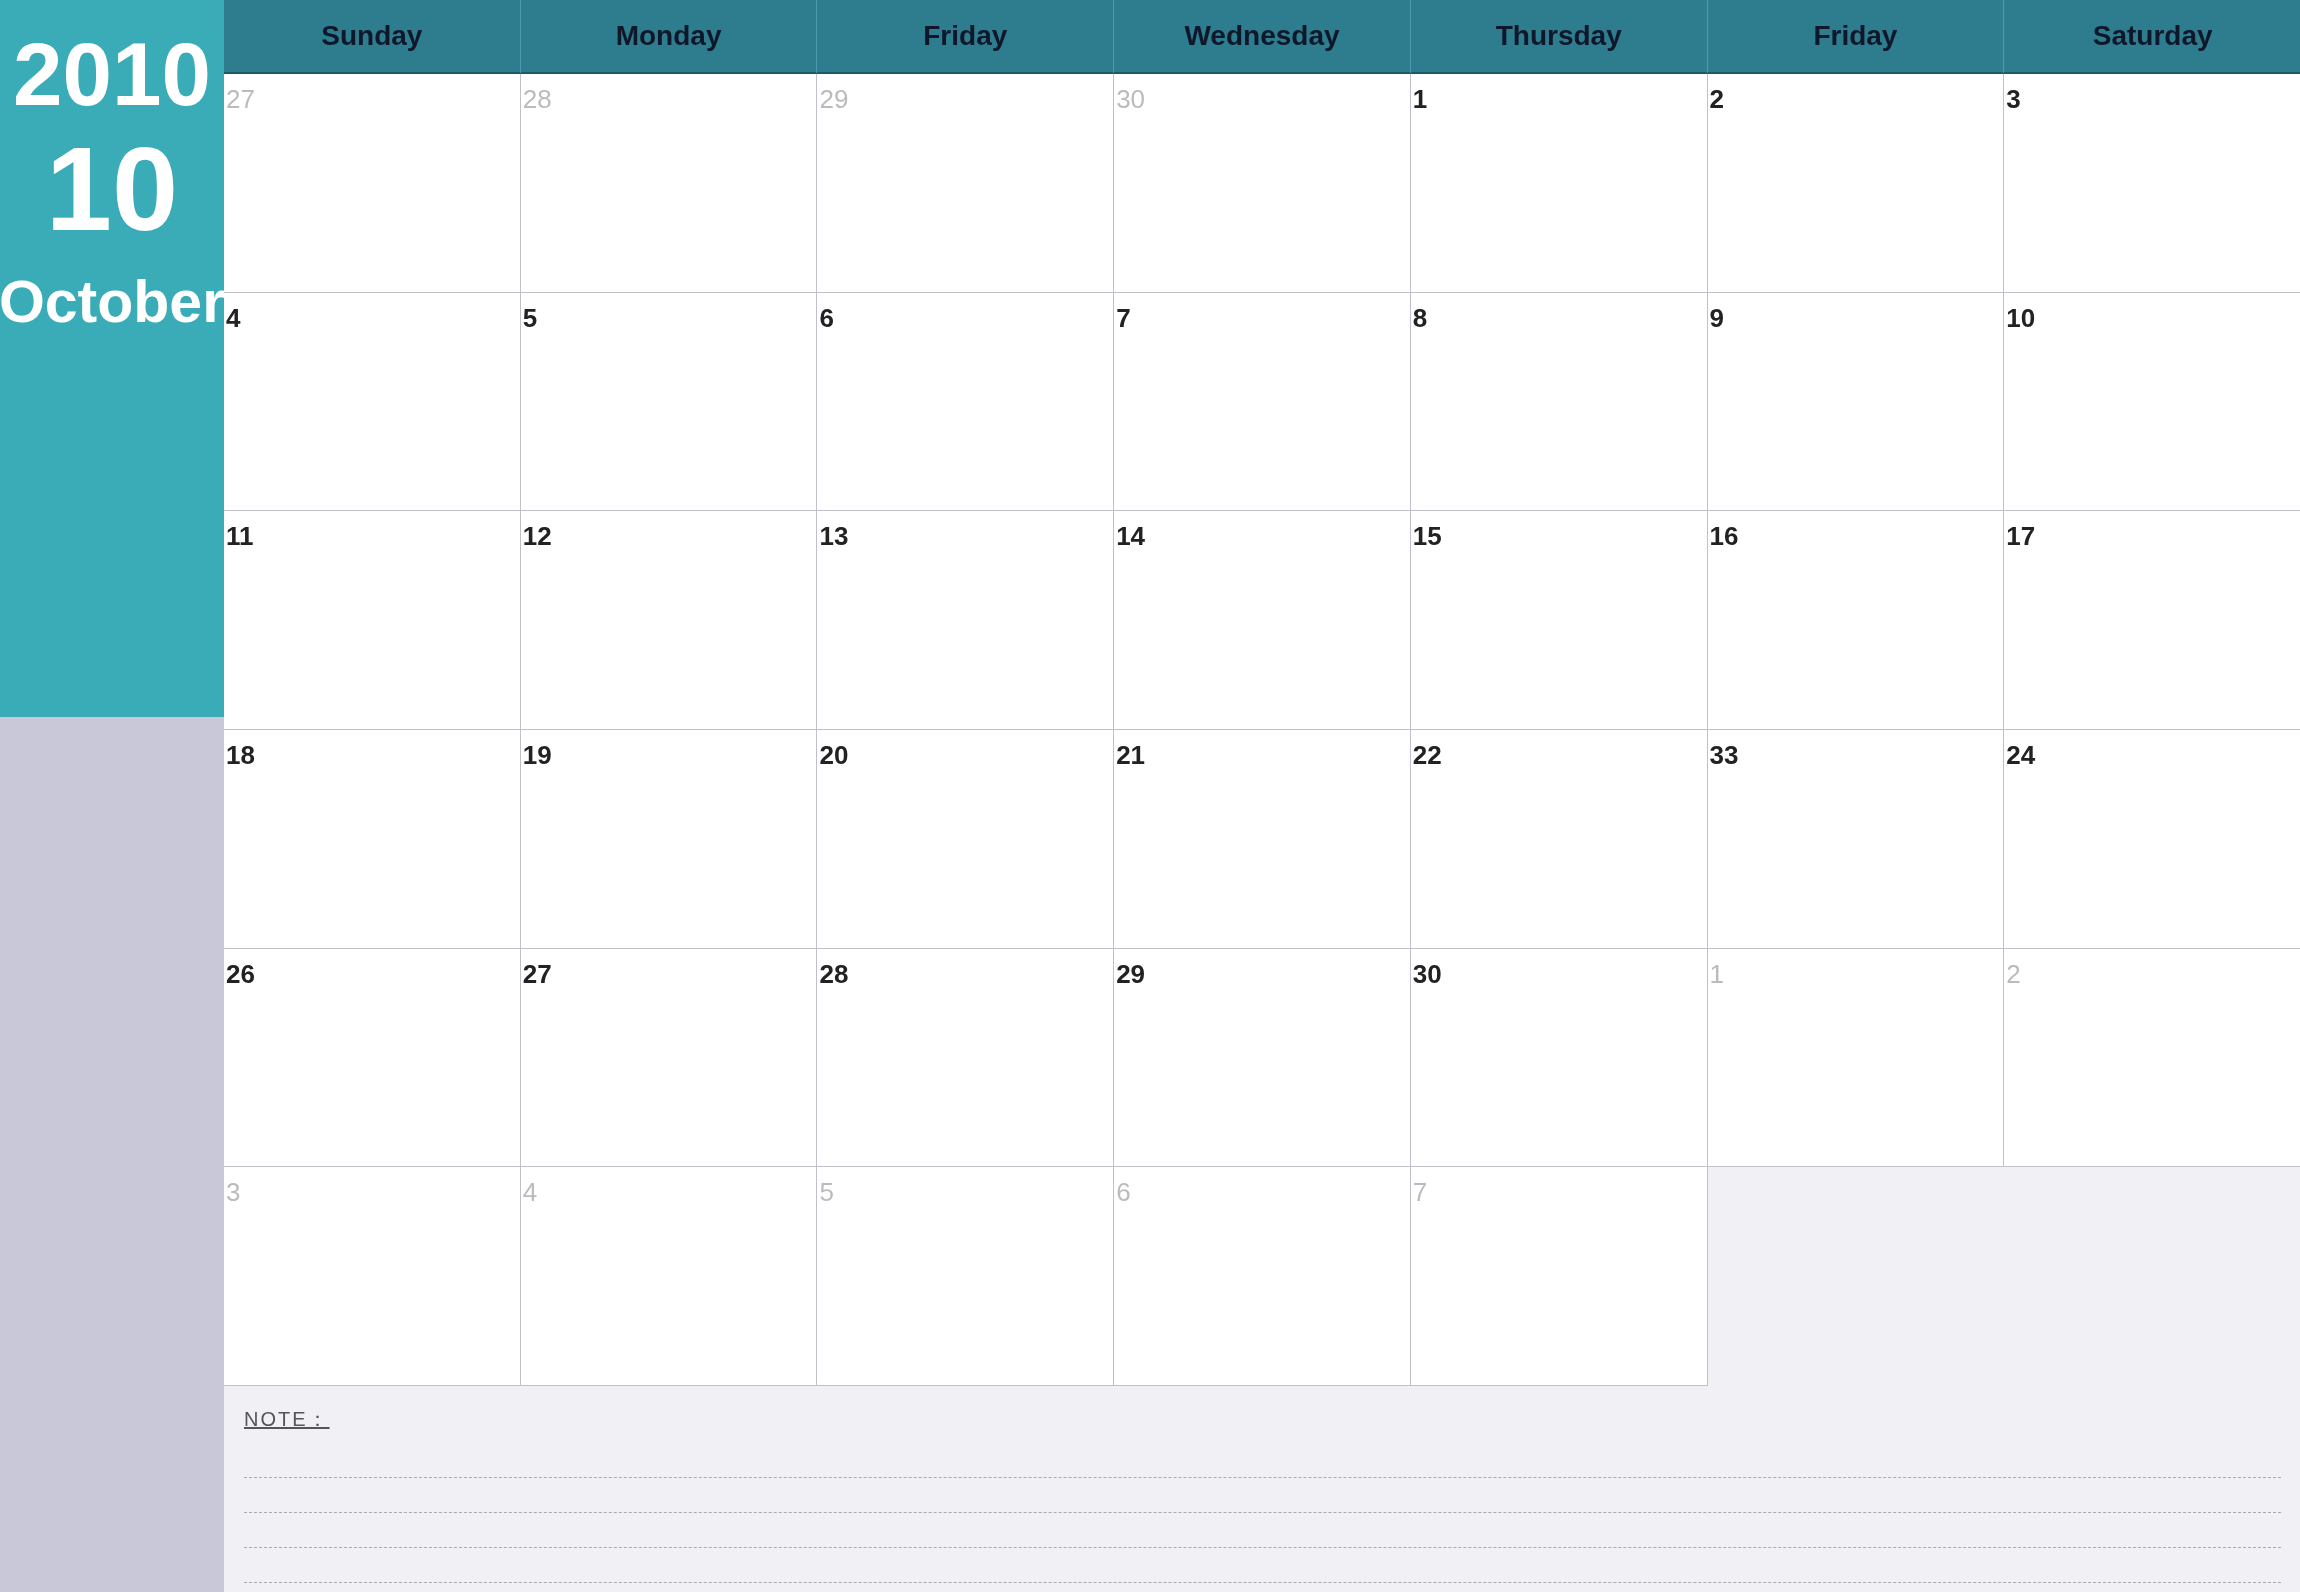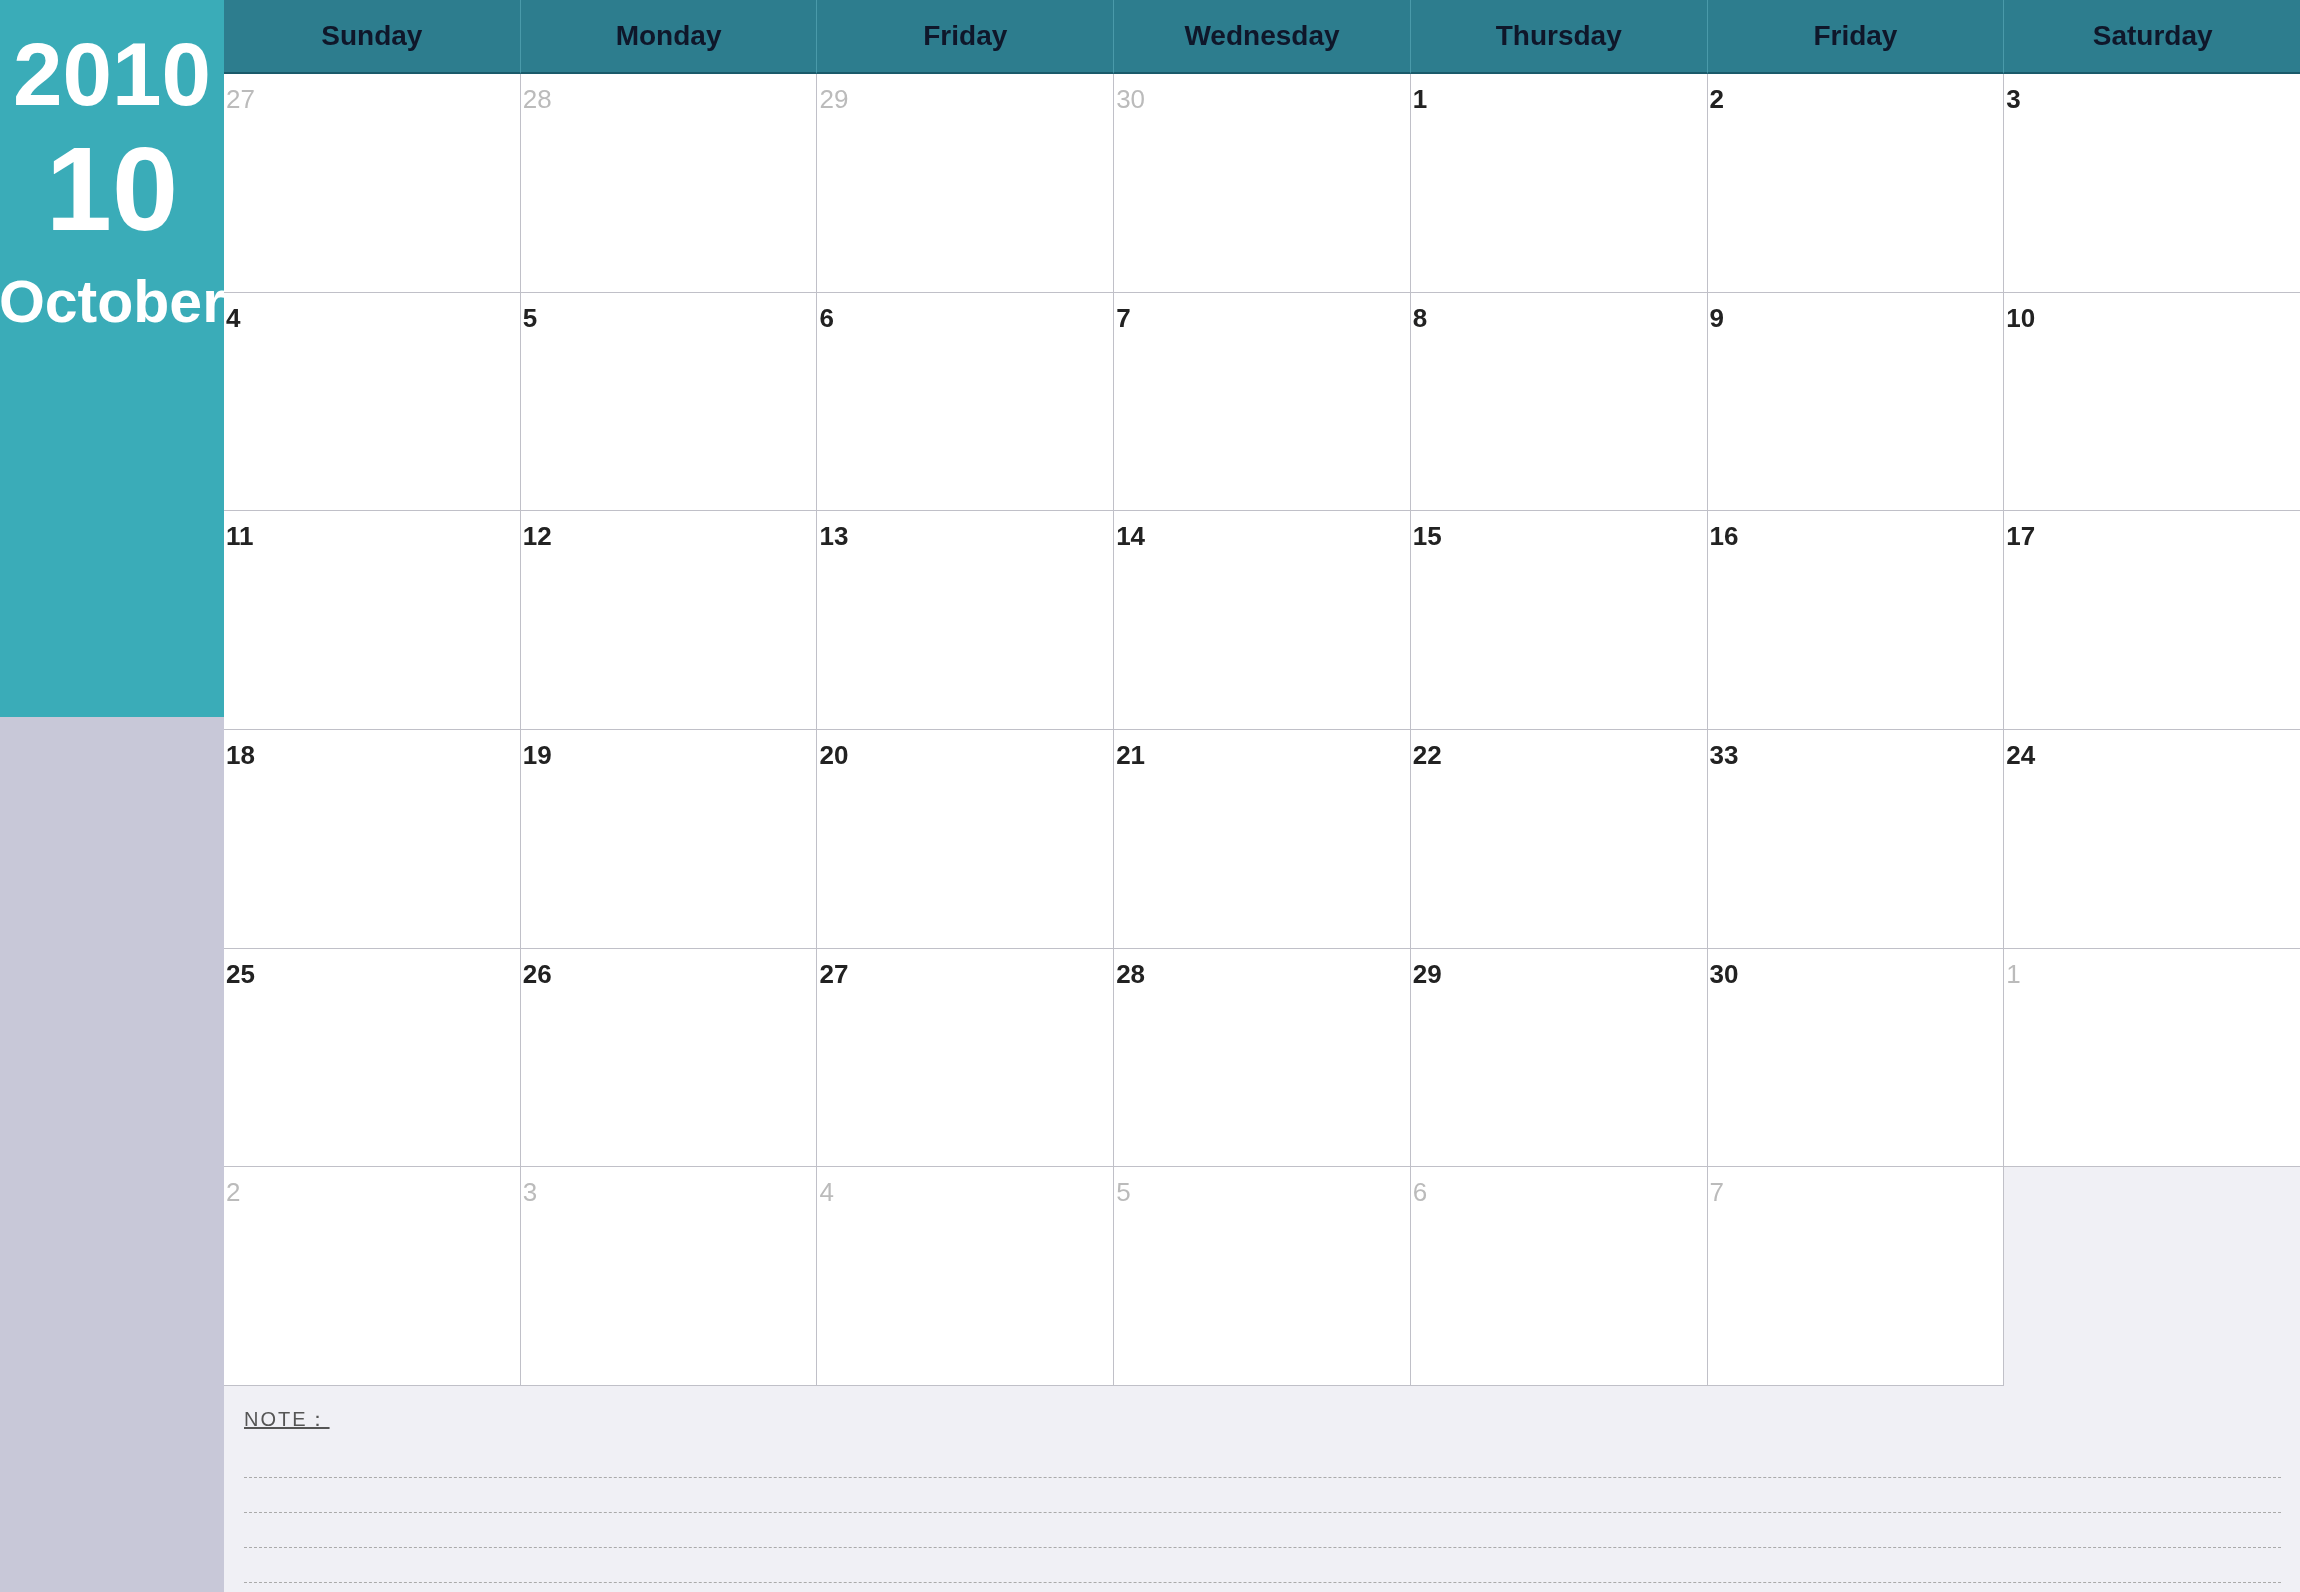--- a/index.html
+++ b/index.html
@@ -185,21 +185,20 @@
             <div class="day-cell"><span class="day-number">15</span></div>
             <div class="day-cell"><span class="day-number">16</span></div>
             <div class="day-cell"><span class="day-number">17</span></div>
             <div class="day-cell"><span class="day-number">18</span></div>
             <div class="day-cell"><span class="day-number">19</span></div>
             <div class="day-cell"><span class="day-number">20</span></div>
             <div class="day-cell"><span class="day-number">21</span></div>
             <div class="day-cell"><span class="day-number">22</span></div>
             <div class="day-cell"><span class="day-number">33</span></div>
             <div class="day-cell"><span class="day-number">24</span></div>
-            <div class="day-cell"><span class="day-number">25</span></div>
             <div class="day-cell"><span class="day-number">26</span></div>
             <div class="day-cell"><span class="day-number">27</span></div>
             <div class="day-cell"><span class="day-number">28</span></div>
             <div class="day-cell"><span class="day-number">29</span></div>
             <div class="day-cell"><span class="day-number">30</span></div>
             <div class="day-cell"><span class="day-number muted">1</span></div>
             <div class="day-cell"><span class="day-number muted">2</span></div>
             <div class="day-cell"><span class="day-number muted">3</span></div>
             <div class="day-cell"><span class="day-number muted">4</span></div>
             <div class="day-cell"><span class="day-number muted">5</span></div>

